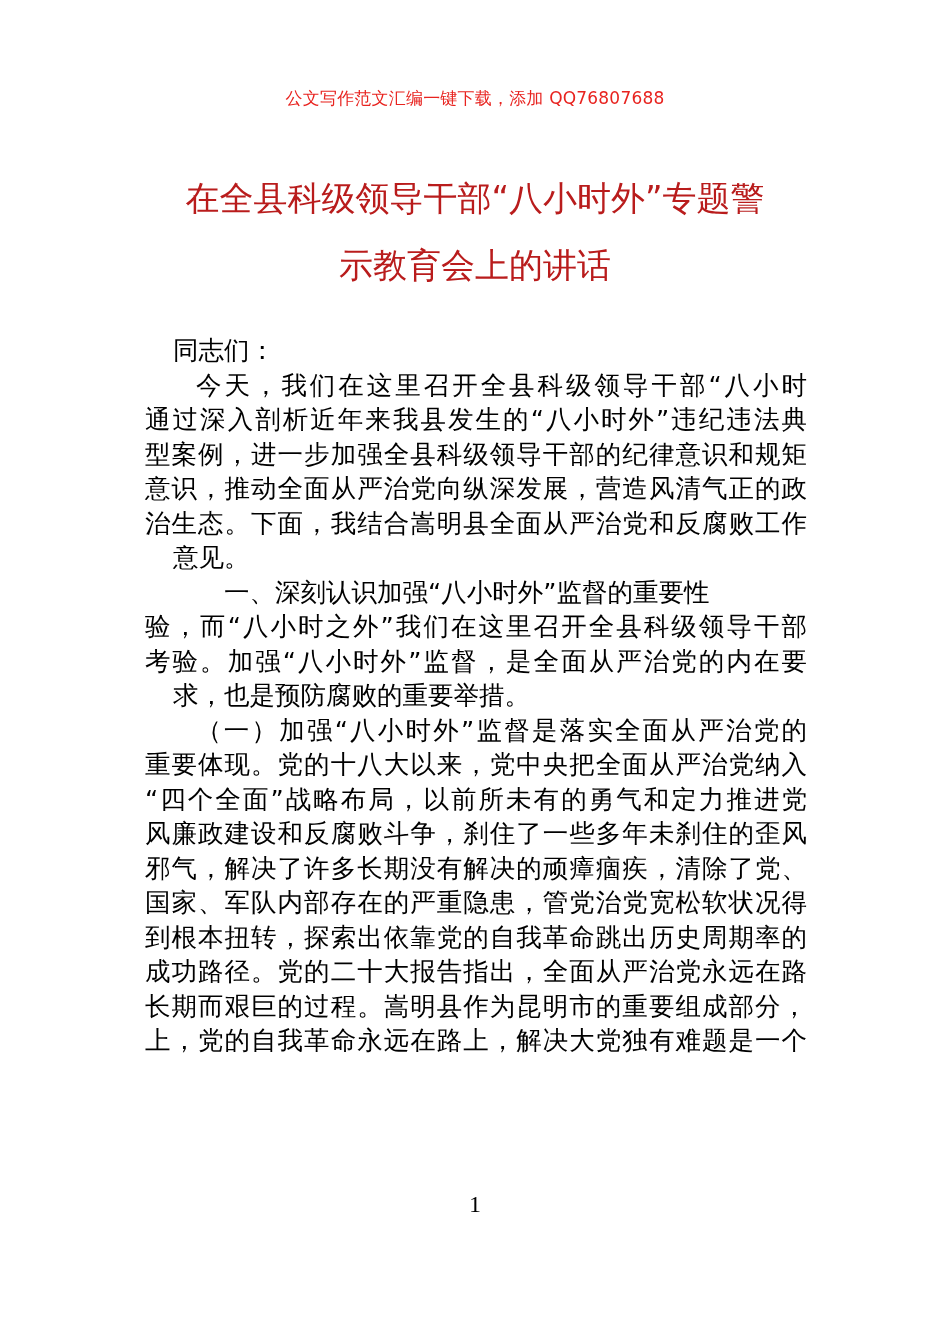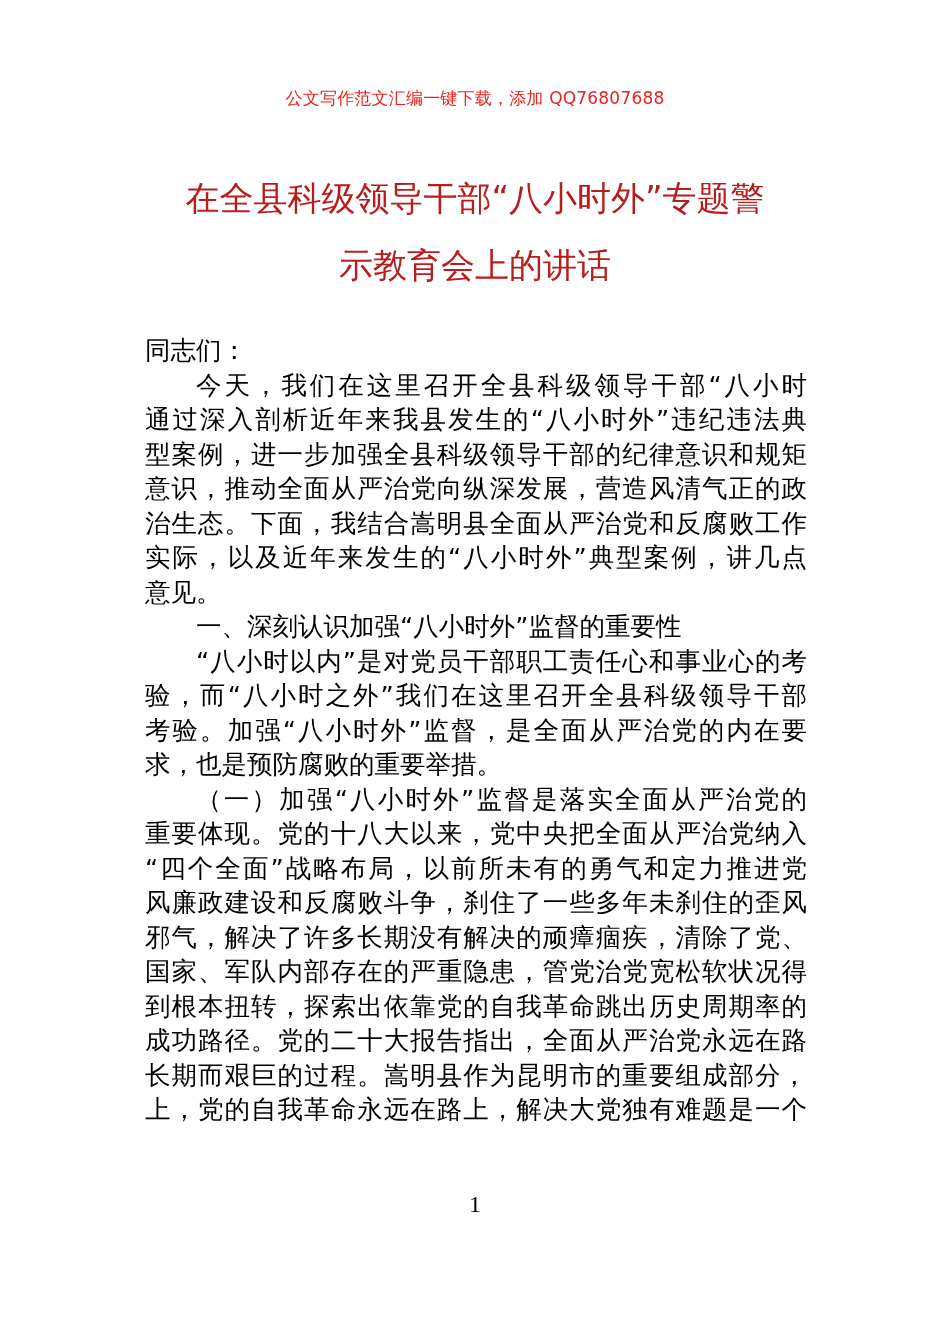--- a/index.html
+++ b/index.html
@@ -56,20 +56,21 @@
       line-height: 34.5px;
       font-size: 25.5px;
       white-space: nowrap;
       overflow: visible;
       text-align: justify;
       text-align-last: justify;
     }
     .line.last {
       text-align: left;
       text-align-last: left;
+      margin-left: 28px;
     }
     .line.indent {
       padding-left: 51px;
     }
     .line.indent-head {
       padding-left: 51px;
     }
     .page-number {
       position: absolute;
       top: 1190px;
@@ -92,24 +93,22 @@
   <div class="title l1">在全县科级领导干部“八小时外”专题警</div>
   <div class="title l2">示教育会上的讲话</div>
 
   <div class="body-text">
     <div class="line last">同志们：</div>
     <div class="line indent">今天，我们在这里召开全县科级领导干部“八小时</div>
     <div class="line">通过深入剖析近年来我县发生的“八小时外”违纪违法典</div>
     <div class="line">型案例，进一步加强全县科级领导干部的纪律意识和规矩</div>
     <div class="line">意识，推动全面从严治党向纵深发展，营造风清气正的政</div>
     <div class="line">治生态。下面，我结合嵩明县全面从严治党和反腐败工作</div>
-    <div class="line">实际，以及近年来发生的“八小时外”典型案例，讲几点</div>
     <div class="line last">意见。</div>
     <div class="line indent-head last">一、深刻认识加强“八小时外”监督的重要性</div>
-    <div class="line indent">“八小时以内”是对党员干部职工责任心和事业心的考</div>
     <div class="line">验，而“八小时之外”我们在这里召开全县科级领导干部</div>
     <div class="line">考验。加强“八小时外”监督，是全面从严治党的内在要</div>
     <div class="line last">求，也是预防腐败的重要举措。</div>
     <div class="line indent">（一）加强“八小时外”监督是落实全面从严治党的</div>
     <div class="line">重要体现。党的十八大以来，党中央把全面从严治党纳入</div>
     <div class="line">“四个全面”战略布局，以前所未有的勇气和定力推进党</div>
     <div class="line">风廉政建设和反腐败斗争，刹住了一些多年未刹住的歪风</div>
     <div class="line">邪气，解决了许多长期没有解决的顽瘴痼疾，清除了党、</div>
     <div class="line">国家、军队内部存在的严重隐患，管党治党宽松软状况得</div>
     <div class="line">到根本扭转，探索出依靠党的自我革命跳出历史周期率的</div>

